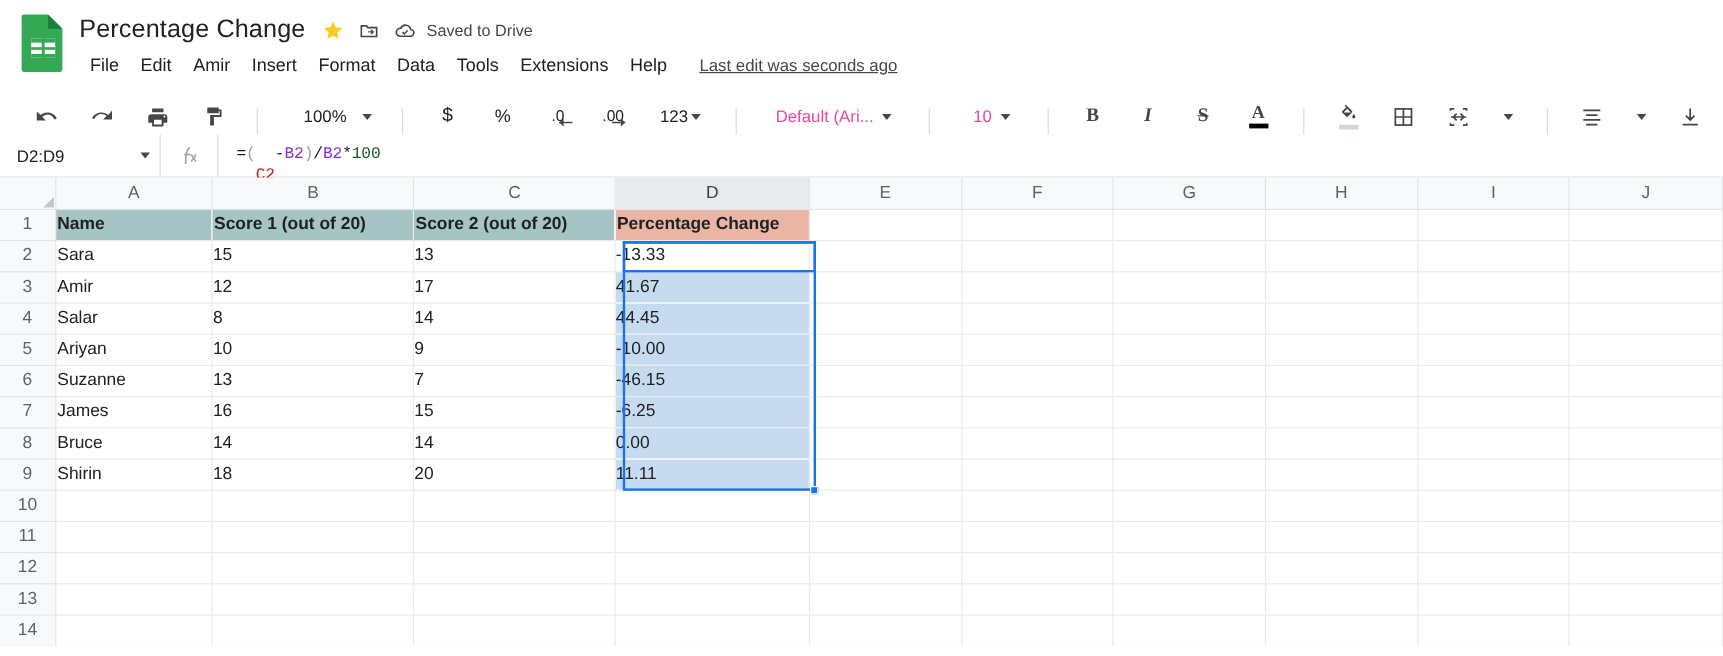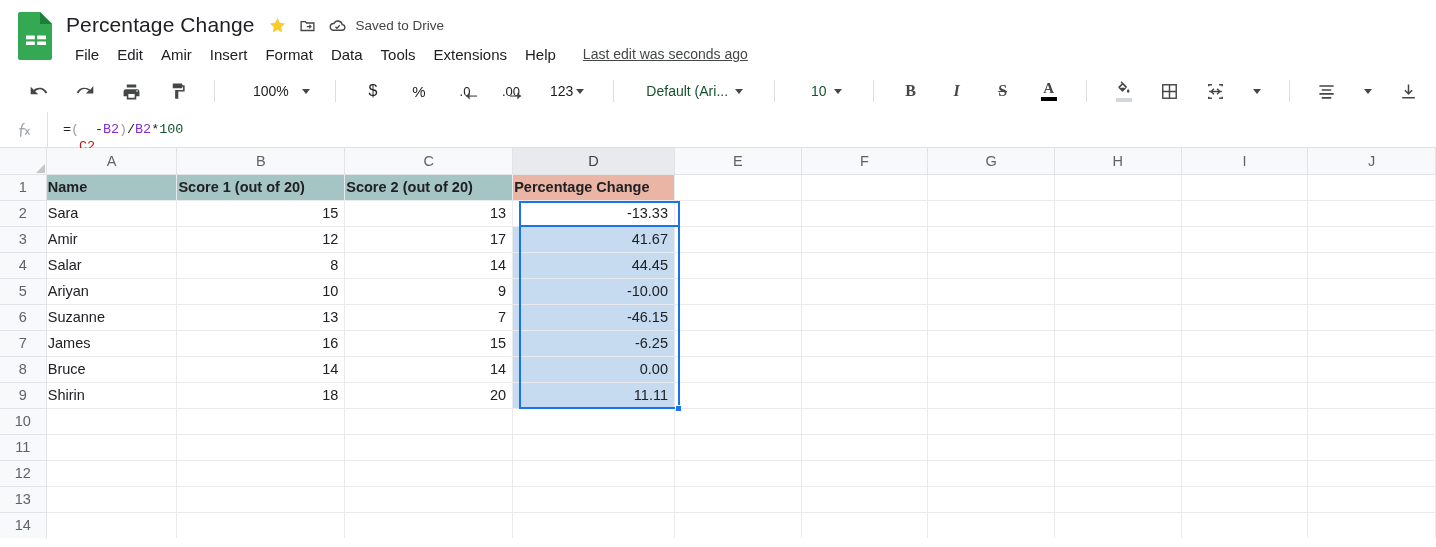--- a/index.html
+++ b/index.html
@@ -74,21 +74,21 @@
     text-decoration: underline;
     margin-left: 18px;
     white-space: nowrap;
     cursor: pointer;
   }
 
   
   .toolbar {
     height: 42px;
     display: flex;
-    align-items: center;
+    align-items: flex-end;
     padding: 0 8px;
     background: #ffffff;
     gap: 16px;
   }
   .tb-btn {
     height: 30px;
     min-width: 30px;
     display: inline-flex;
     align-items: center;
     justify-content: center;
@@ -124,21 +124,21 @@
     border-left: 4.5px solid transparent;
     border-right: 4.5px solid transparent;
     border-top: 5px solid #444746;
     margin: 0 7px;
     flex: 0 0 auto;
   }
   .zoom-box   { width: 76px; justify-content: space-between; padding-left: 10px; }
   .font-box   { width: 120px; justify-content: space-between; padding-left: 10px; }
   .size-box   { width: 74px;  justify-content: space-between; padding-left: 14px; }
   .font-label {
-    font-size: 14px; color: #14532d;
+    font-size: 14px; color: #ec4899;
     overflow: hidden; white-space: nowrap;
   }
   .bold-b  { font-weight: bold; font-size: 16px; font-family: "Liberation Serif", serif; }
   .ital-i  { font-style: italic; font-size: 16px; font-family: "Liberation Serif", serif; font-weight: 600;}
   .strike-s{ text-decoration: line-through; font-size: 16px; font-family:"Liberation Serif", serif; font-weight:600;}
   .textcolor-a {
     display: flex; flex-direction: column; align-items: center; line-height: 1;
   }
   .textcolor-a .glyph { font-size: 15px; font-weight: 600; font-family:"Liberation Serif",serif; }
   .textcolor-a .bar { width: 16px; height: 4px; background: #000; margin-top: 1px; }
@@ -248,21 +248,21 @@
     text-align: center;
     width: 46px;
   }
   .cell {
     border-right: 1px solid #e8eaed;
     border-bottom: 1px solid #e8eaed;
     padding: 0 4px;
     color: #202124;
     background: #ffffff;
   }
-  .cell.num { text-align: right; padding-right: 6px; }
+  .cell.num { text-align: left; padding-right: 6px; }
   .cell.txt { text-align: left; padding-left: 1px; }
   .cell.hdr-teal  { background: #a5c4c4; font-weight: bold; }
   .cell.hdr-peach { background: #eab5a4; font-weight: bold; }
   .cell.selrange  { background: #c6dbef; }
   .cell.active    { background: #ffffff; }
 
   
   .sel-outline {
     position: absolute;
     border: 2px solid #1a73e8;
@@ -538,20 +538,24 @@
     <svg width="19" height="19" viewBox="0 0 24 24" fill="none" stroke="#444746" stroke-width="1.9">
         <path d="M17.5 4.5h-11l6.5 7.5-6.5 7.5h11"></path>
       </svg>
   </div>
   <div class="tb-btn" style="min-width:20px">
     <span class="caret" style="margin:0"></span>
   </div>
 </div>
 
 <div class="formulabar">
+  <div class="namebox">
+    <span class="namebox-text">D2:D9</span>
+    <span class="caret" style="margin:0"></span>
+  </div>
   <div class="fx-box">
     <svg width="20" height="20" viewBox="0 0 24 24" fill="none" stroke="#9aa0a6" stroke-width="1.6">
       <path d="M8 20c0-6 .7-10.5 1.6-13.3C10.3 4.6 11.4 4 12.6 4"></path>
       <path d="M6.5 10.5h6.5"></path>
       <path d="M13.5 10.5l5 7M18.5 10.5l-5 7" stroke-width="1.4"></path>
     </svg>
   </div>
   <div class="formula-input">
     <span class="tk-plain">=</span><span class="tk-paren">(</span><span class="tk-ref-orange">C2</span><span class="tk-plain">-</span><span class="tk-ref-purple">B2</span><span class="tk-paren">)</span><span class="tk-plain">/</span><span class="tk-ref-purple">B2</span><span class="tk-plain">*</span><span class="tk-num">100</span>
   </div>

